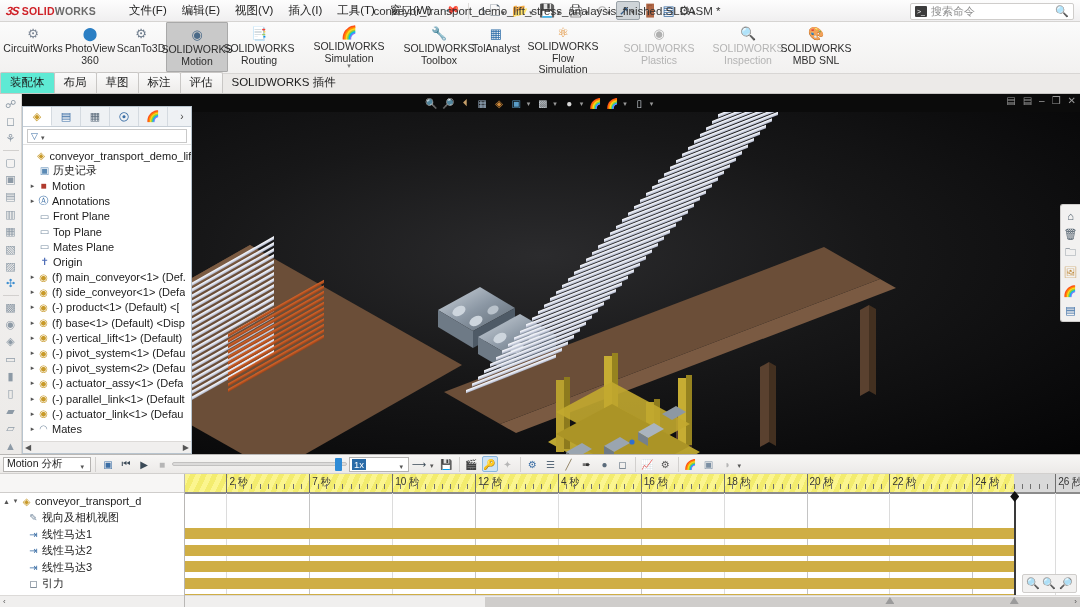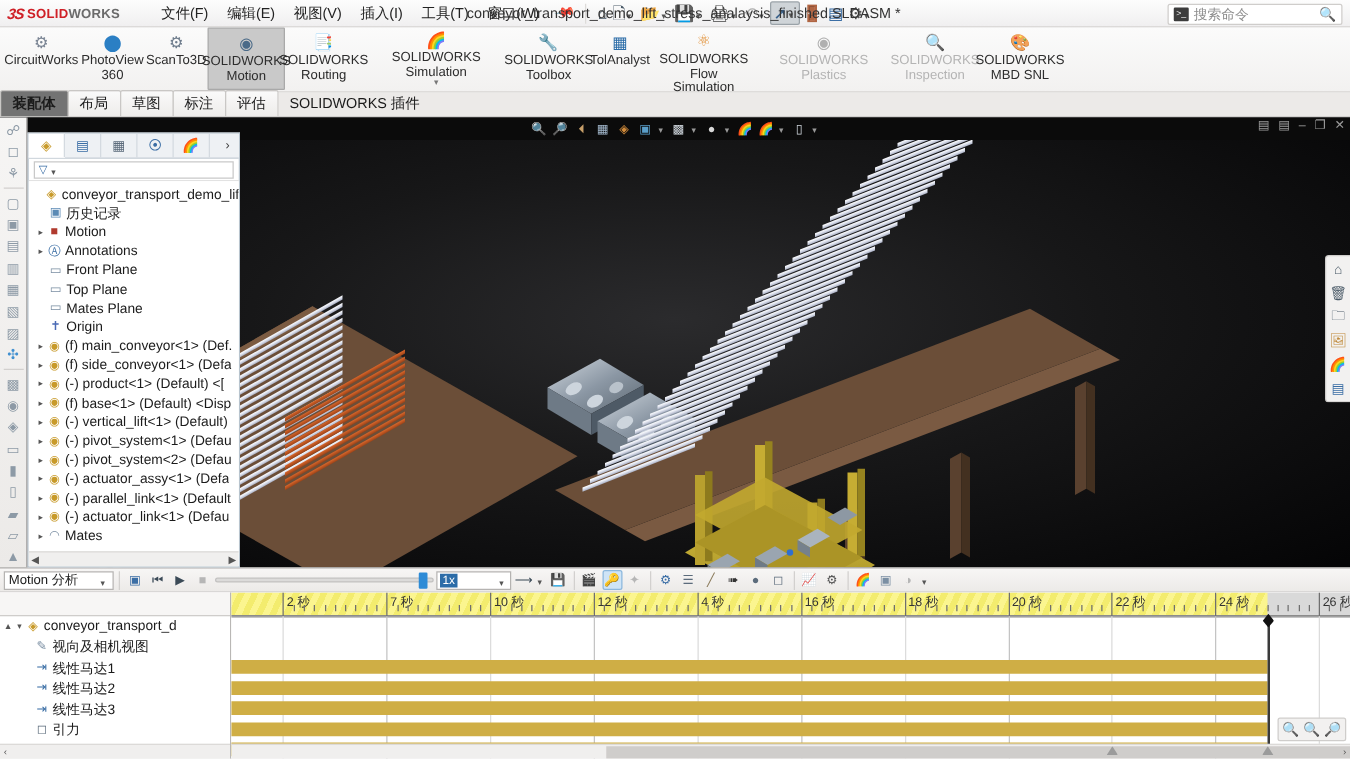--- a/index.html
+++ b/index.html
@@ -19,21 +19,21 @@
   .menubar{ display:flex; align-items:center; gap:1px; margin-left:18px;}
   .menubar .mi{ padding:3px 7px; font-size:11.5px; color:#222; border-radius:2px; cursor:default;}
   .pin{ color:#555; font-size:11px; padding:0 6px; transform:rotate(35deg); display:inline-block;}
   .tb-div{ width:1px; height:16px; background:#dddbd9; margin:0 3px; }
   .qtools{ display:flex; align-items:center; gap:0px; margin-left:4px; }
   .qt{ display:flex; align-items:center; padding:1px 2px; height:19px; }
   .qt .g{ font-size:13px; line-height:13px; color:#4a5a68; }
   .caret{ font-size:7px; color:#555; padding:0 3px 0 1px; align-self:flex-end; margin-bottom:2px;}
   .qt.sel{ background:#cfd4d8; border:1px solid #9aa2a8; border-radius:2px;}
   .doctitle{ position:absolute; left:0; right:0; text-align:center; font-size:11.5px; color:#333; pointer-events:none;padding-left:14px;}
-  .searchbox{ position:absolute; right:6px; top:3px; width:140px; height:17px; background:#fff;
+  .searchbox{ position:absolute; right:6px; top:3px; width:164px; height:17px; background:#fff;
     border:1px solid #cfcdcb; border-radius:2px; display:flex; align-items:center; padding:0 4px; gap:4px;}
   .searchbox .cmdicon{ width:12px;height:11px;background:#3c3c3c;color:#fff;font-size:7px;
     display:flex;align-items:center;justify-content:center;border-radius:1px;}
   .searchbox .ph{ color:#8d8d8d; font-size:11px; flex:1;}
   .searchbox .mag{ color:#666; font-size:11px;}
 
   
   .ribbon{ position:absolute; left:0; top:22px; width:1080px; height:52px;
     background:linear-gradient(#fbfbfb,#f2f1f0); border-bottom:1px solid #d8d6d4; }
   .addins{ display:flex; height:52px; align-items:flex-start; padding-left:2px;}
@@ -45,21 +45,21 @@
      font-size:13px;}
   .addin .lb{ font-size:10.5px; line-height:11.5px; color:#2d2d2d; white-space:pre-line; margin-top:1px;}
   .addin.disabled .lb{ color:#b4b4b4;}
   .ribbon .dropdot{ position:absolute; font-size:7px; color:#777; }
 
   
   .tabrow{ position:absolute; left:0; top:74px; width:1080px; height:20px;
     background:#eceae8; border-bottom:1px solid #c9c7c5; display:flex; align-items:flex-end;}
   .tab{ padding:2px 9px 3px; font-size:11.5px; border:1px solid #c9c7c5; border-bottom:none;
     background:linear-gradient(#fafafa,#eeecea); margin-right:-1px; border-radius:2px 2px 0 0; cursor:default;}
-  .tab.active{ background:#737373;font-weight:bold; }
+  .tab.active{ background:#5eead4; }
   .tab.plain{ border-color:transparent; background:transparent;}
 
   
   .viewport{ position:absolute; left:0; top:94px; width:1080px; height:360px; background:#000;}
   .vp-title{ position:absolute; left:0; top:0; width:1080px; height:18px; background:#0b0b0b;
     display:flex; align-items:center; justify-content:center; }
   .vp-toolbar{ display:flex; align-items:center; gap:2px; }
   .vpt{ width:15px;height:14px; display:flex;align-items:center;justify-content:center; font-size:10px;}
   .winbtns{ position:absolute; right:4px; top:1px; display:flex; gap:7px; align-items:center;
     color:#9a9a9a; font-size:10px;}

